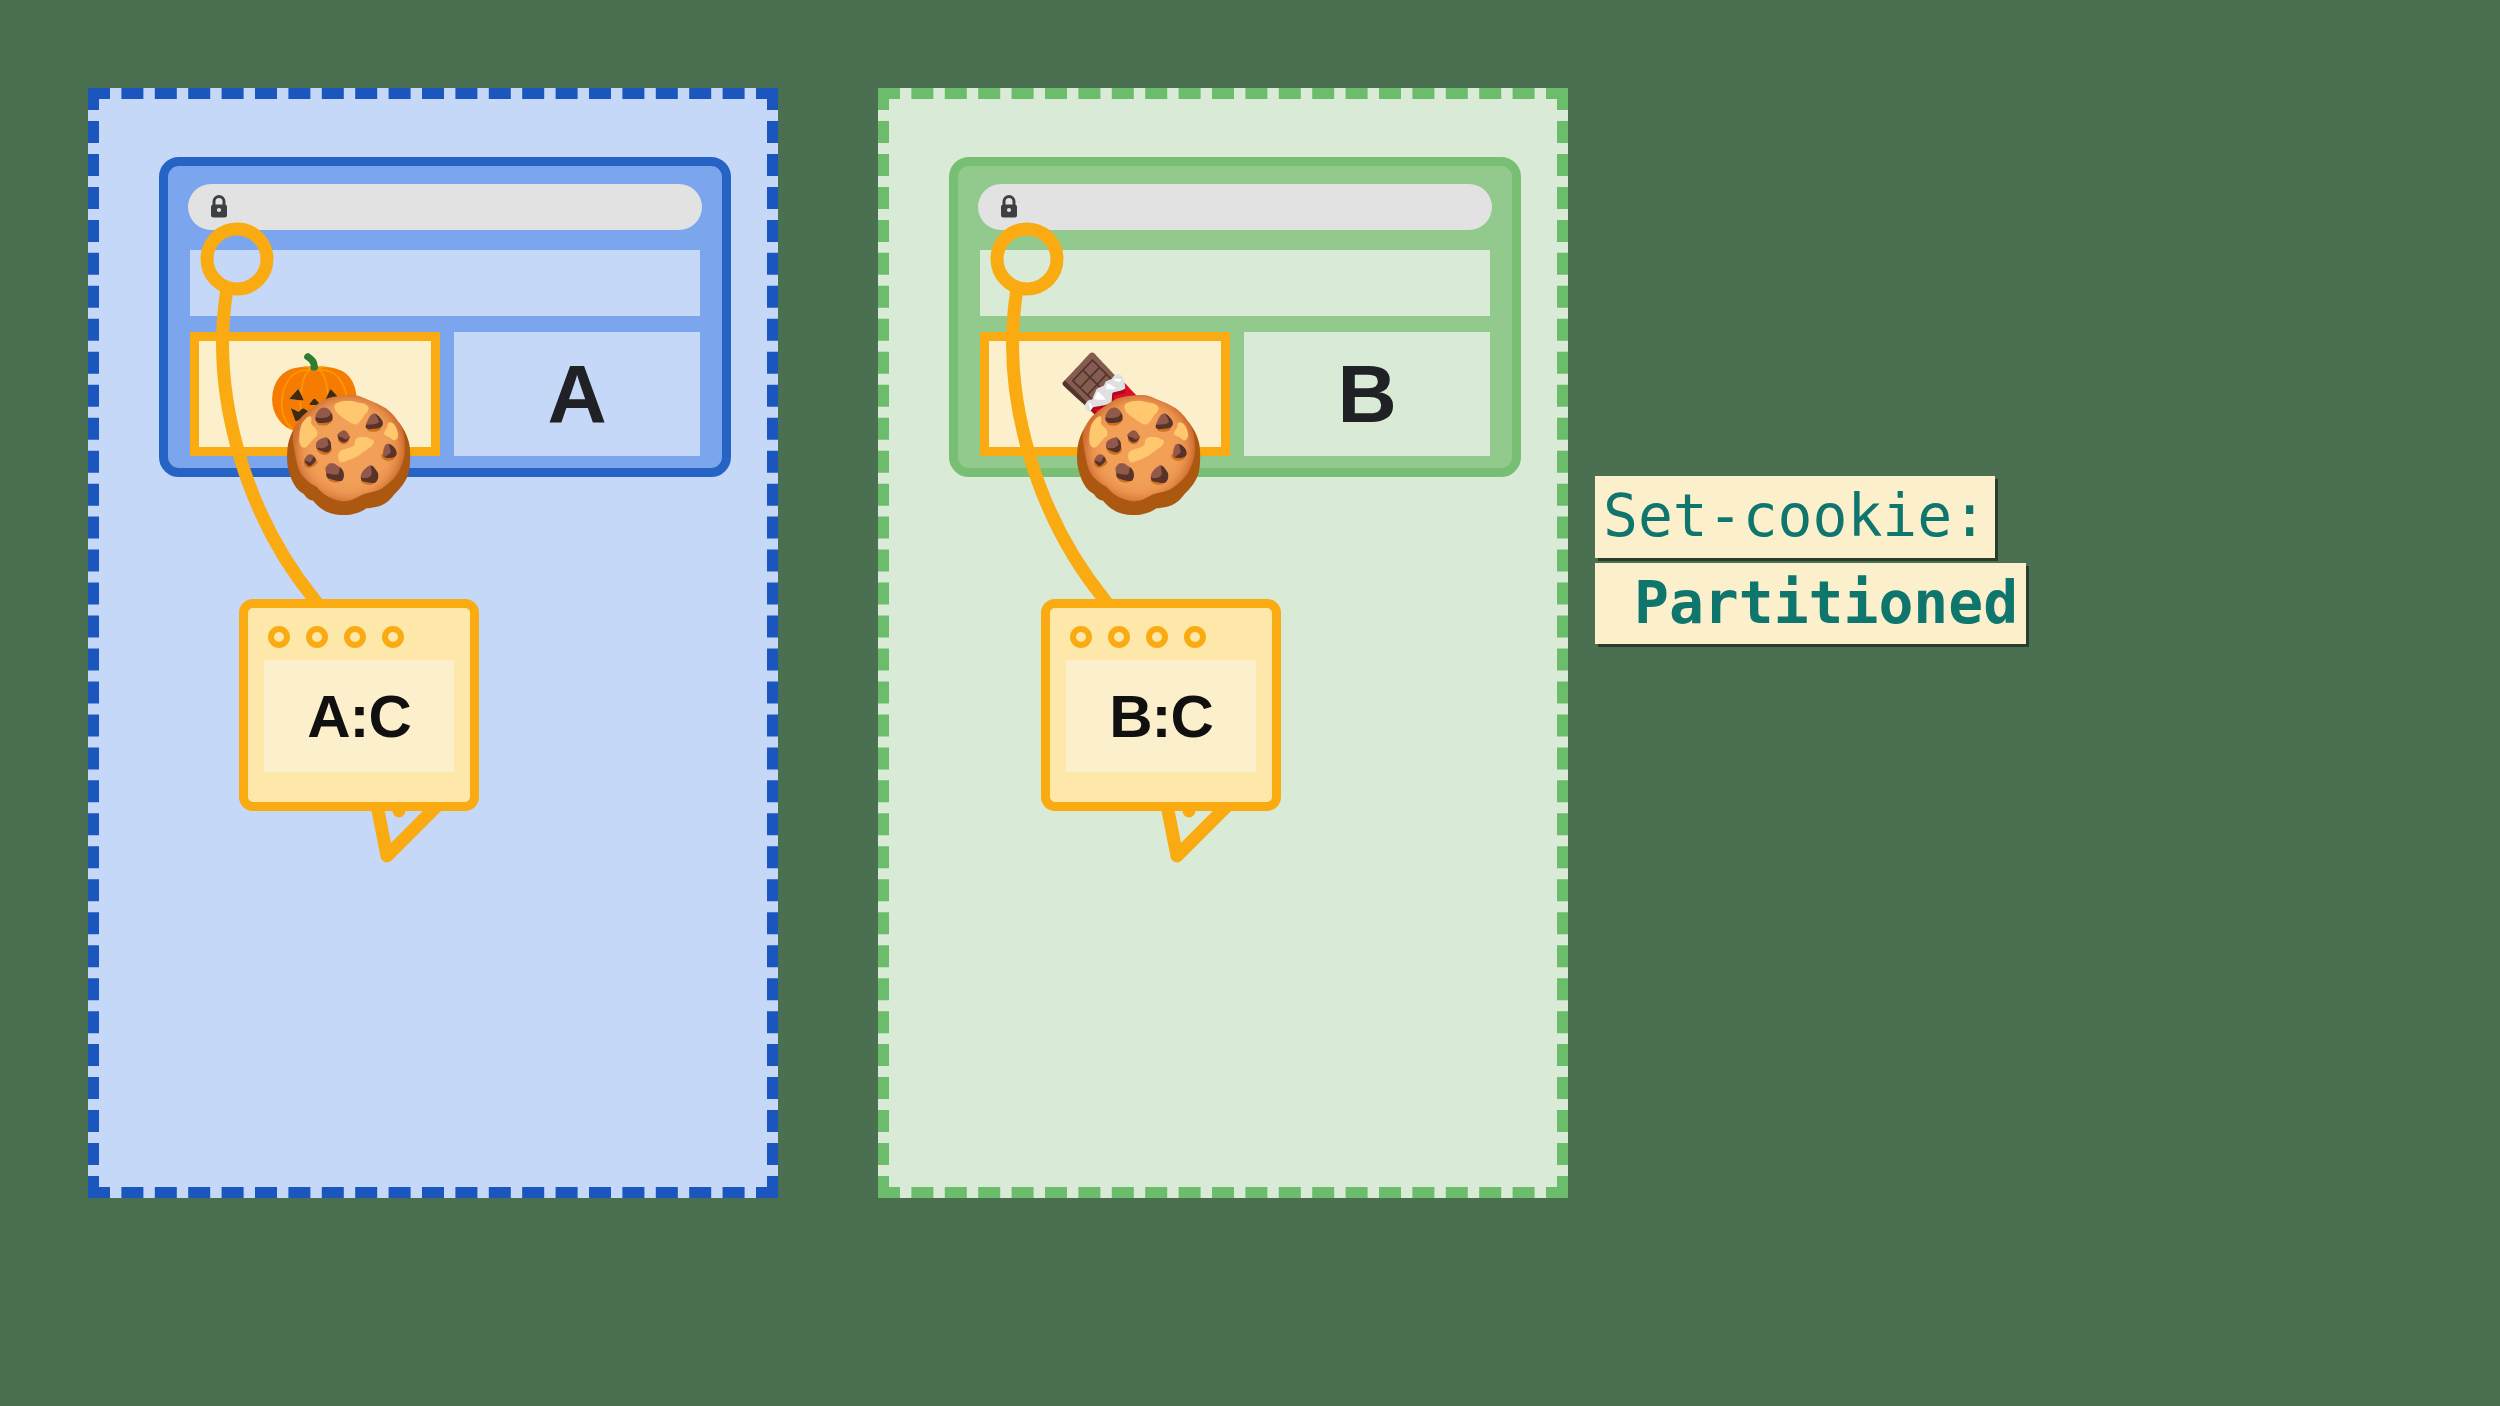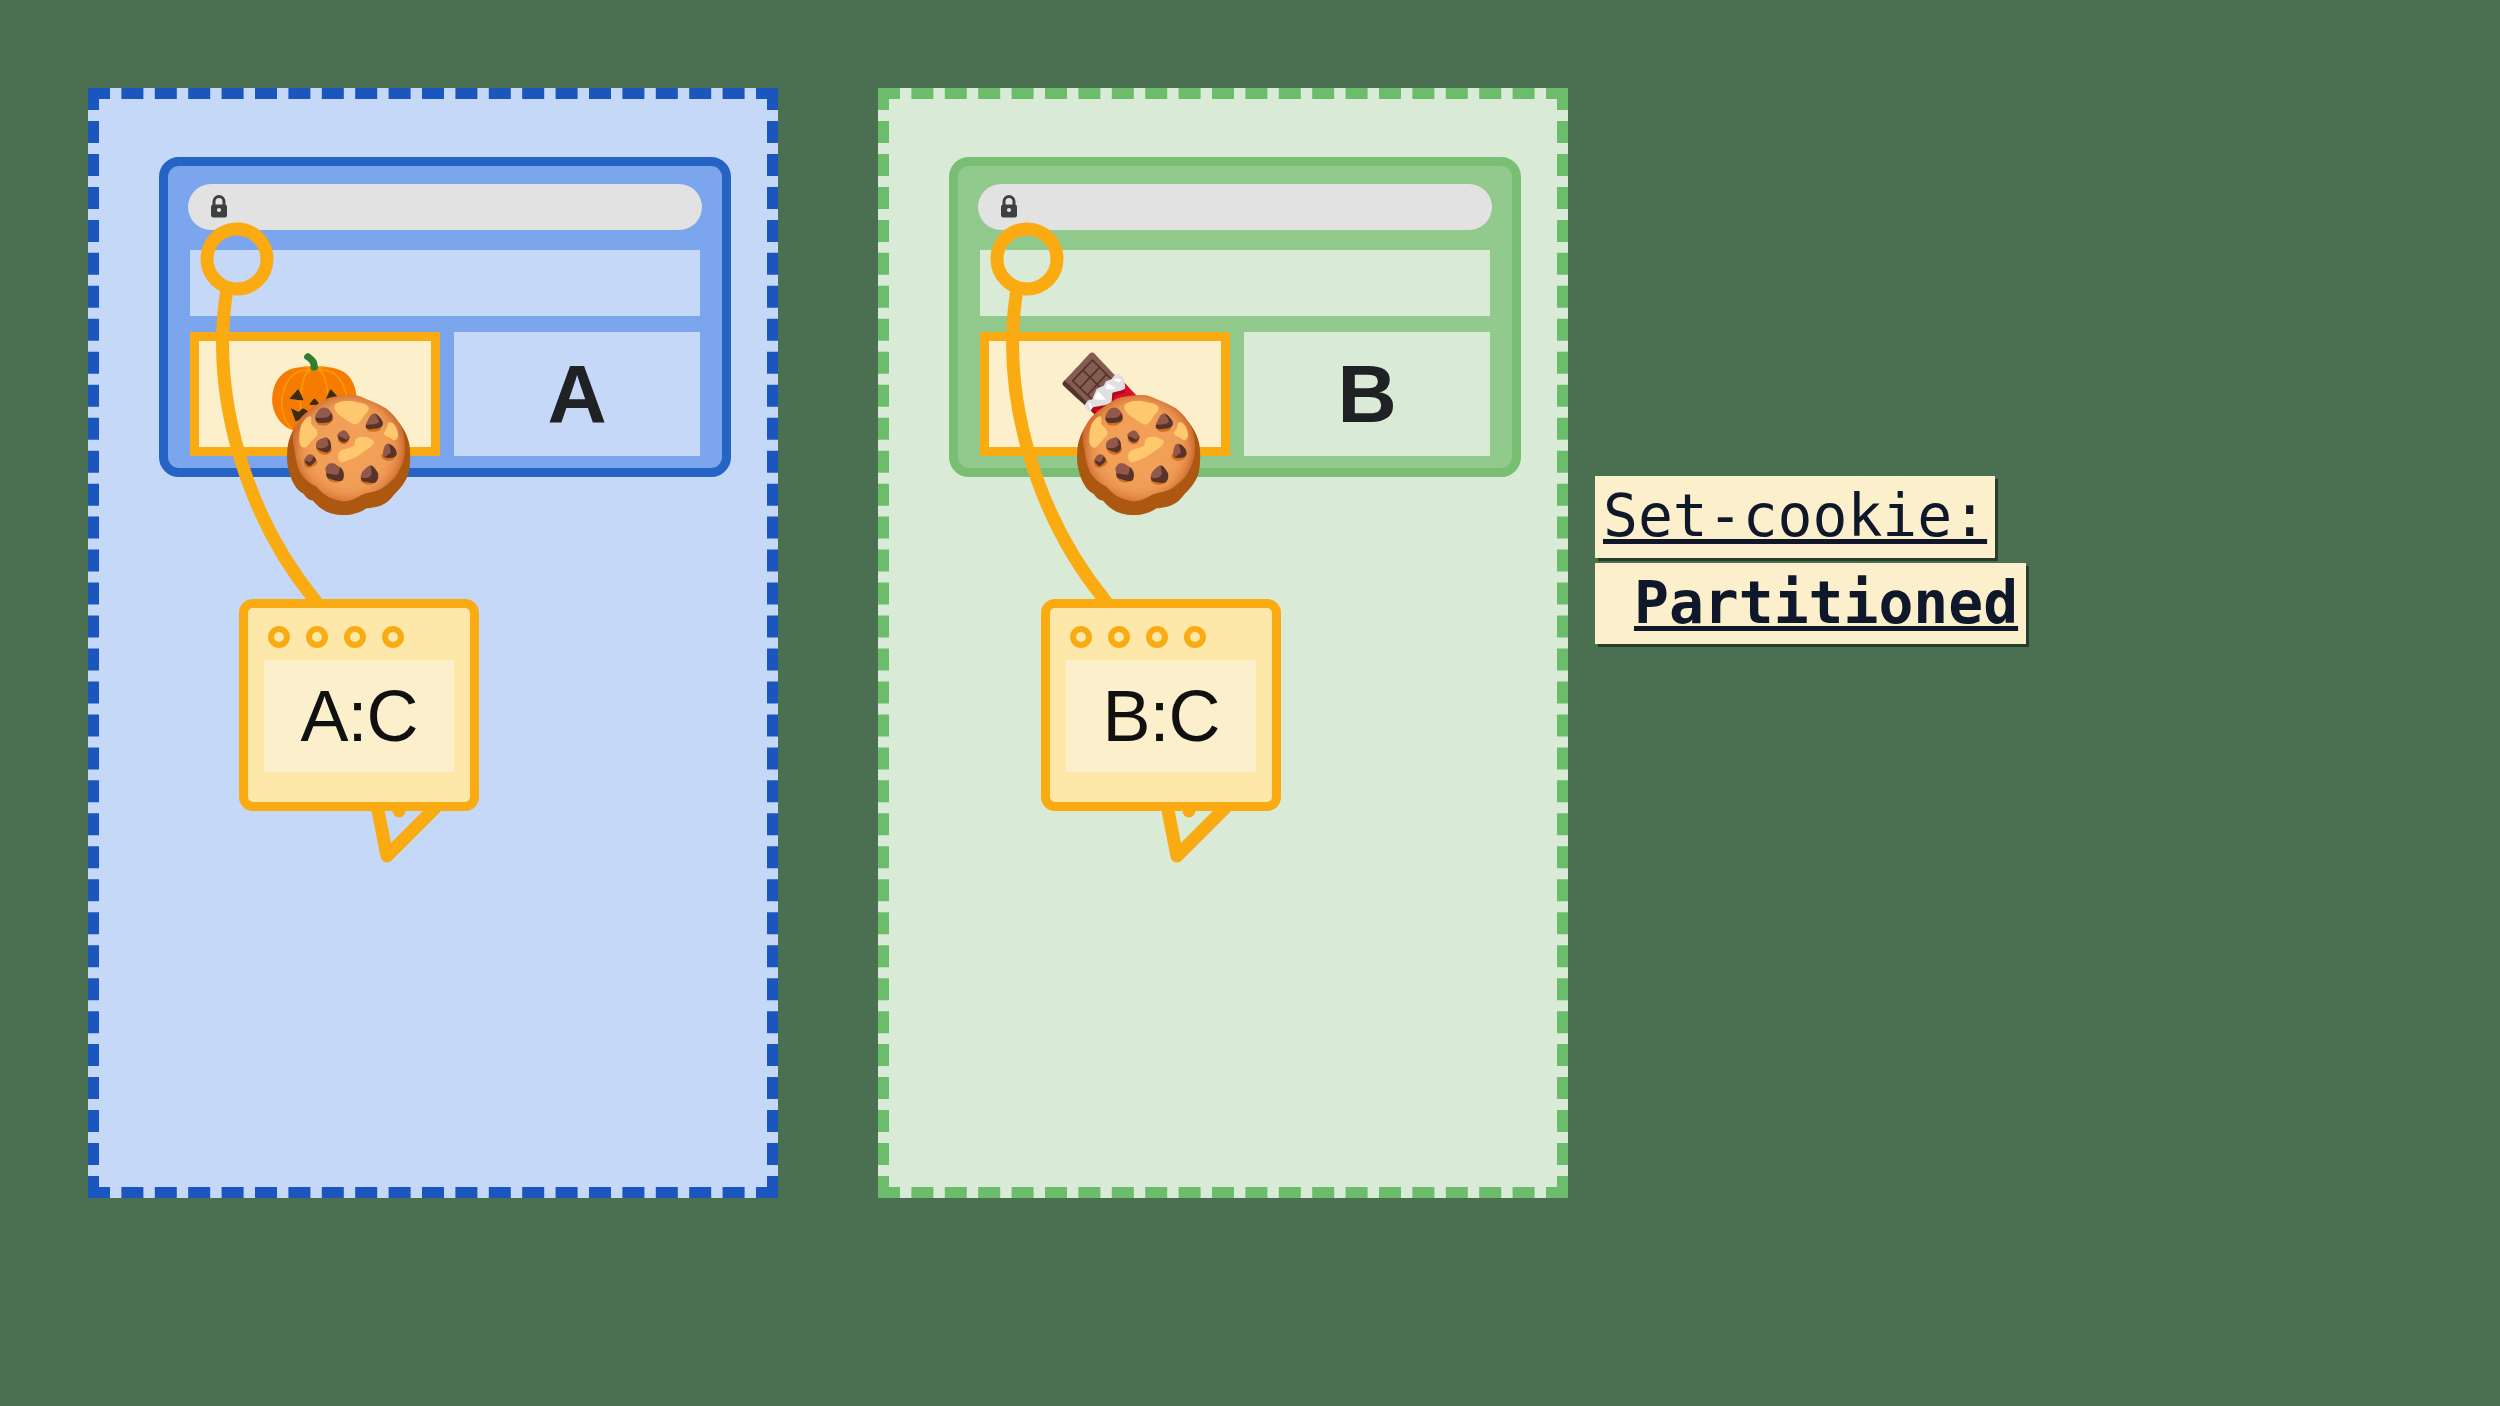--- a/index.html
+++ b/index.html
@@ -161,46 +161,45 @@
     box-sizing: border-box;
   }
   .storage-inner {
     background: #fcefcb;
     height: 112px;
     display: flex;
     align-items: center;
     justify-content: center;
   }
   .storage-label {
-    font-size: 72px;
-    font-weight: 400;
+    font-size: 60px;
+    font-weight: 700;
     color: #101010;
     letter-spacing: -1px;
   }
 
   
   .code-block {
     position: absolute;
     left: 1595px;
     top: 476px;
     display: flex;
     flex-direction: column;
     align-items: flex-start;
   }
   .code-line {
     background: #fcefcb;
-    color: #0f172a;
+    color: #0f766e;
     font-family: "DejaVu Sans Mono", monospace;
     font-size: 58px;
     line-height: 1.34;
     padding: 2px 8px;
     white-space: pre;
     box-shadow: 3px 3px 0 rgba(0,0,0,0.45);
     margin-bottom: 5px;
-    text-decoration: underline;
   }
   .code-line.bold { font-weight: 700; padding-left: 39px; }
 </style>
 </head>
 <body>
 
 <div id="stage">
 
   <div class="partition blue">
 

